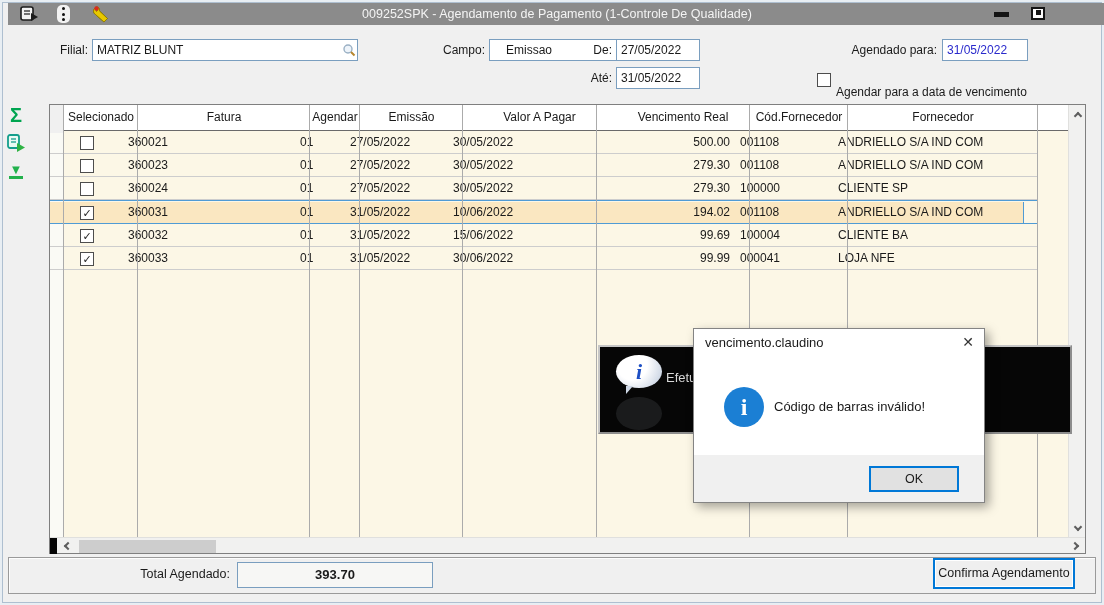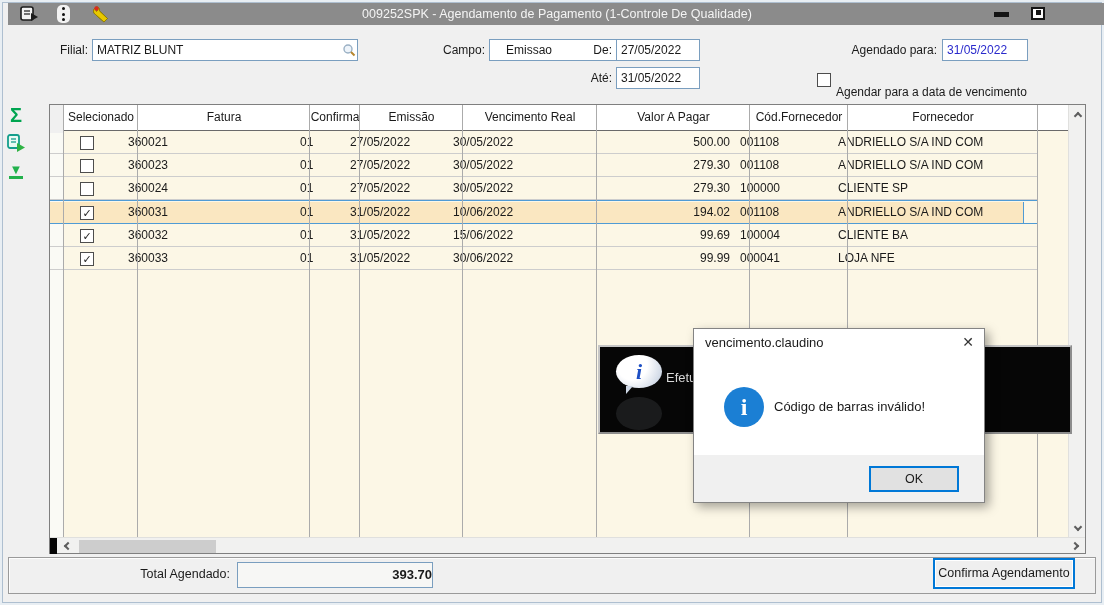--- a/index.html
+++ b/index.html
@@ -88,21 +88,21 @@
   .mb-msg { position:absolute; left:80px; top:70px; right:8px; font-size:13px; color:#1a1a1a; }
   .mb-footer { position:absolute; left:0; right:0; bottom:0; height:47px; background:#F0F0F0; }
   .mb-ok { position:absolute; right:25px; top:11px; width:90px; height:26px; background:#E1E1E1;
            border:2px solid #0078D7; font-size:12.5px; text-align:center; line-height:22px; cursor:pointer; }
 
   
   .foot-panel { position:absolute; left:8px; top:557px; width:1088px; height:37px; background:#F0F0F0;
                 border:1px solid #9a9a9a; box-shadow:inset 1px 1px 0 #fdfdfd; }
   .total-label { position:absolute; left:90px; top:567px; width:140px; text-align:right; font-size:12.5px; }
   .total-field { position:absolute; left:237px; top:562px; width:196px; height:26px; background:#F7F7F5;
-                 border:1px solid #7A9EBF; font-weight:bold; font-size:13px; text-align:right; line-height:24px; }
+                 border:1px solid #7A9EBF; font-weight:bold; font-size:13px; text-align:center; line-height:24px; }
   .confirm-btn { position:absolute; left:933px; top:558px; width:142px; height:31px; background:#EFEFEF;
                  border:2px solid #0078D7; box-shadow:inset 0 0 0 1px #ffffff; font-size:12.5px; text-align:center; line-height:26px; cursor:pointer; }
 </style>
 </head>
 <body>
 
 <div class="window">
 
   <div class="titlebar">
     <div class="tb-icon" style="left:11px;">
@@ -182,24 +182,24 @@
   </div>
 
   <div class="grid">
     <div class="gbody"></div>
     <div class="ind-strip"></div>
 
     <div class="ghead">
       <div class="hcell c0"></div>
       <div class="hcell c1">Selecionado</div>
       <div class="hcell c2">Fatura</div>
-      <div class="hcell c3">Confirma</div>
+      <div class="hcell c3">Agendar</div>
       <div class="hcell c4">Emissão</div>
+      <div class="hcell c6">Valor A Pagar</div>
       <div class="hcell c5">Vencimento Real</div>
-      <div class="hcell c6">Valor A Pagar</div>
       <div class="hcell c7">Cód.Fornecedor</div>
       <div class="hcell c8">Fornecedor</div>
       <div class="hcell cfill"></div>
     </div>
 
     <div class="rows" id="rows">
         <div class="trow">
           <div class="cell ind c0"></div>
           <div class="strip-bg">
             <div class="cell selcell c1">

